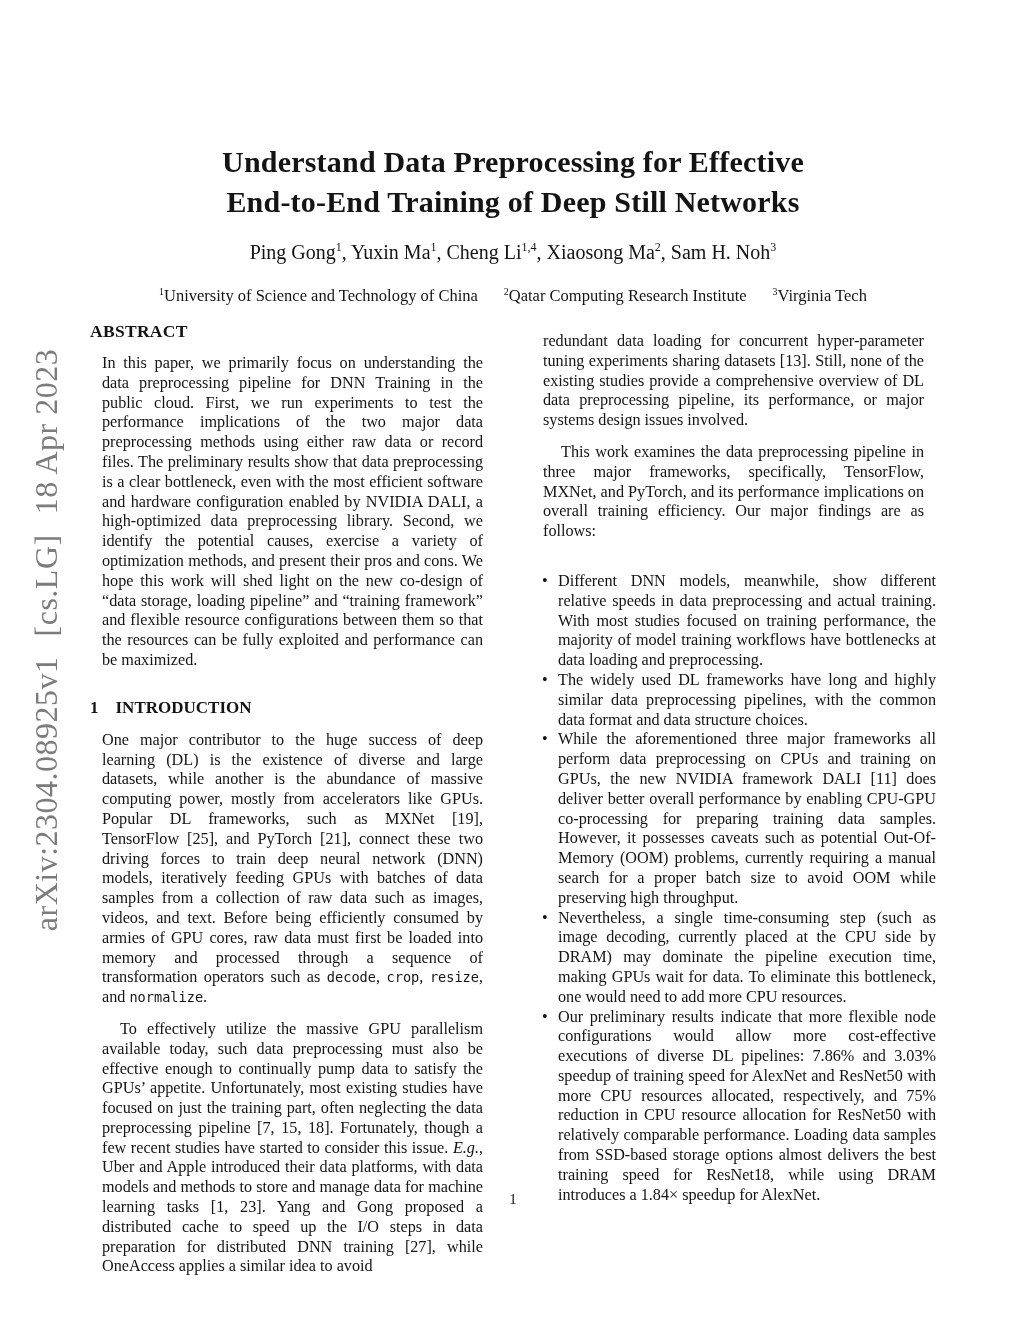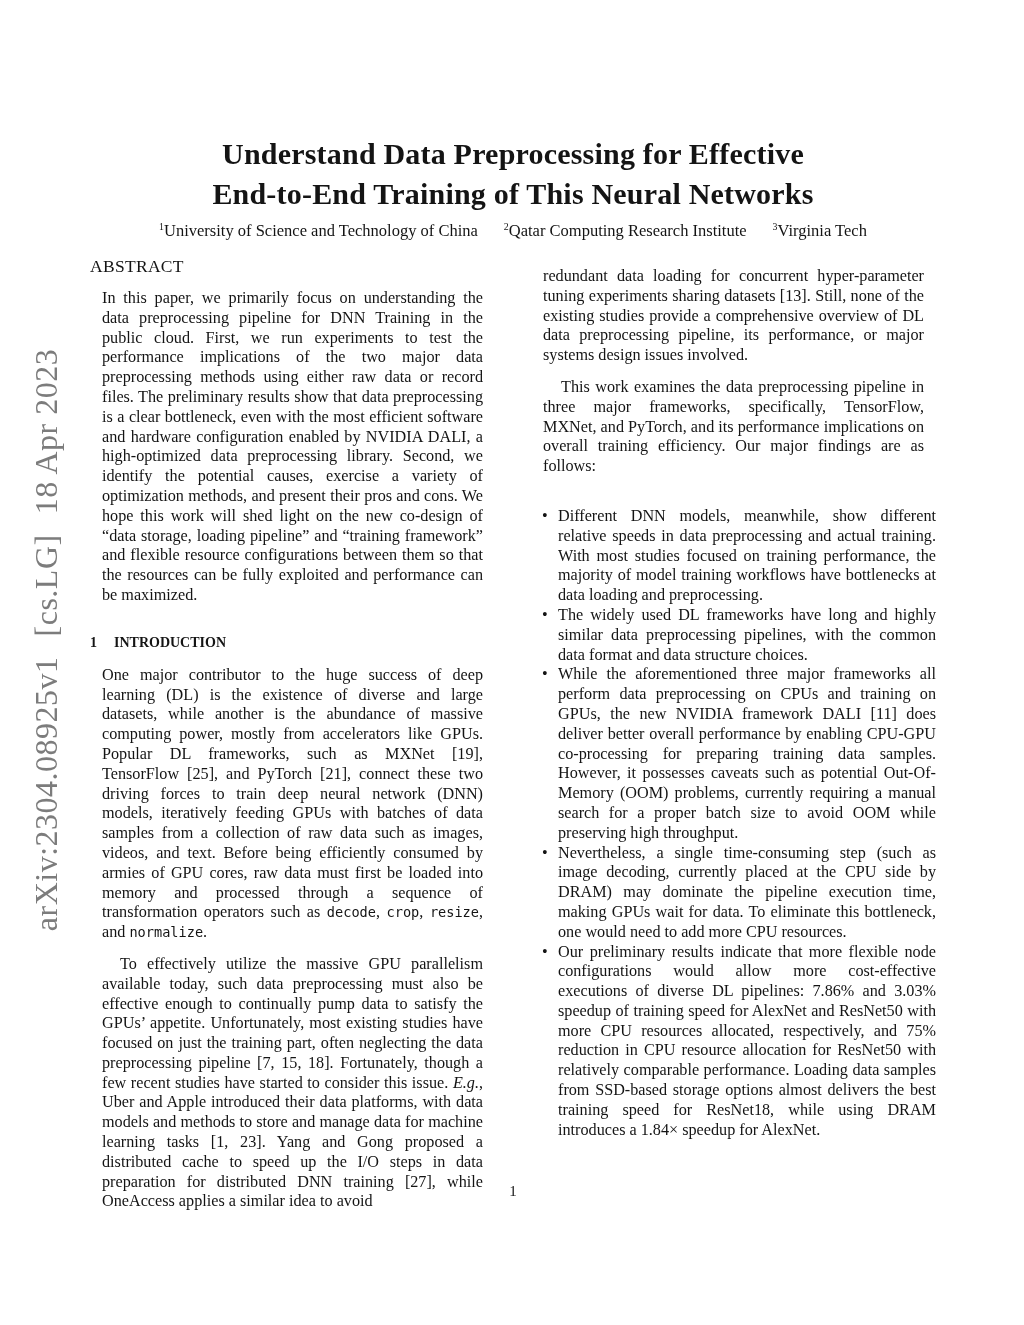--- a/index.html
+++ b/index.html
@@ -18,21 +18,21 @@
     position: absolute;
     top: 640px; left: 46px;
     transform: translate(-50%, -50%) rotate(-90deg);
     white-space: nowrap;
     font-size: 32px;
     color: #7c7c7c;
     letter-spacing: 0.5px;
   }
   .banner-seg + .banner-seg { margin-left: 20px; }
 
-  .content { position: absolute; left: 90px; top: 0; width: 846px; }
+  .content { position: absolute; left: 90px; top: 8px; width: 846px; }
 
   .title {
     margin-top: 134px;
     text-align: center;
     font-size: 30px;
     font-weight: bold;
     line-height: 40px;
     letter-spacing: 0.2px;
   }
   .authors {
@@ -40,44 +40,44 @@
     text-align: center;
     font-size: 20px;
     line-height: 26px;
   }
   .authors sup, .affils sup {
     font-size: 60%;
     vertical-align: super;
     line-height: 0;
   }
   .affils {
-    margin-top: 6px;
+    margin-top: 20px;
     text-align: center;
     font-size: 16.5px;
     line-height: 22px;
   }
   .affil-item + .affil-item { margin-left: 26px; }
 
   .columns { display: flex; gap: 36px; margin-top: 13px; }
   .col {
     width: 405px;
     font-size: 16.2px;
     line-height: 19.8px;
     text-align: justify;
   }
 
   .abstract-heading {
     font-size: 17.5px;
-    font-weight: normal;
+    font-weight: bold;
     letter-spacing: 0.3px;
     line-height: 22px;
     text-align: left;
   }
   .section-heading {
-    font-size: 14px;
+    font-size: 17px;
     font-weight: bold;
     line-height: 22px;
     margin-top: 26px;
     margin-bottom: 7px;
     text-align: left;
   }
   .section-number { display: inline-block; margin-right: 17px; }
 
   .para { margin: 12px; }
   .indent { text-indent: 18px; }
@@ -110,22 +110,23 @@
 </style>
 </head>
 <body>
 
 <div class="page">
 
   <div class="arxiv-banner"><span class="banner-seg">arXiv:2304.08925v1</span><span class="banner-seg">[cs.LG]</span><span class="banner-seg">18 Apr 2023</span></div>
 
   <div class="content">
 
-    <h1 class="title"><span>Understand Data Preprocessing for Effective</span><br><span>End-to-End Training of This Neural Networks</span></h1>
+    <h1 class="title"><span>Understand Data Preprocessing for Effective</span><br><span>End-to-End Training of Deep Still Networks</span></h1>
 
+    <div class="authors"><span>Ping Gong</span><sup>1</sup><span>, Yuxin Ma</span><sup>1</sup><span>, Cheng Li</span><sup>1,4</sup><span>, Xiaosong Ma</span><sup>2</sup><span>, Sam H. Noh</span><sup>3</sup></div>
 
     <div class="affils">
       <div><span class="affil-item"><sup>1</sup><span>University of Science and Technology of China</span></span><span class="affil-item"><sup>2</sup><span>Qatar Computing Research Institute</span></span><span class="affil-item"><sup>3</sup><span>Virginia Tech</span></span></div>
     </div>
 
     <div class="columns">
 
       <div class="col">
         <h2 class="abstract-heading">ABSTRACT</h2>
         <p class="para">In this paper, we primarily focus on understanding the data preprocessing pipeline for DNN Training in the public cloud. First, we run experiments to test the performance implications of the two major data preprocessing methods using either raw data or record files. The preliminary results show that data preprocessing is a clear bottleneck, even with the most efficient software and hardware configuration enabled by NVIDIA DALI, a high-optimized data preprocessing library. Second, we identify the potential causes, exercise a variety of optimization methods, and present their pros and cons. We hope this work will shed light on the new co-design of “data storage, loading pipeline” and “training framework” and flexible resource configurations between them so that the resources can be fully exploited and performance can be maximized.</p>

